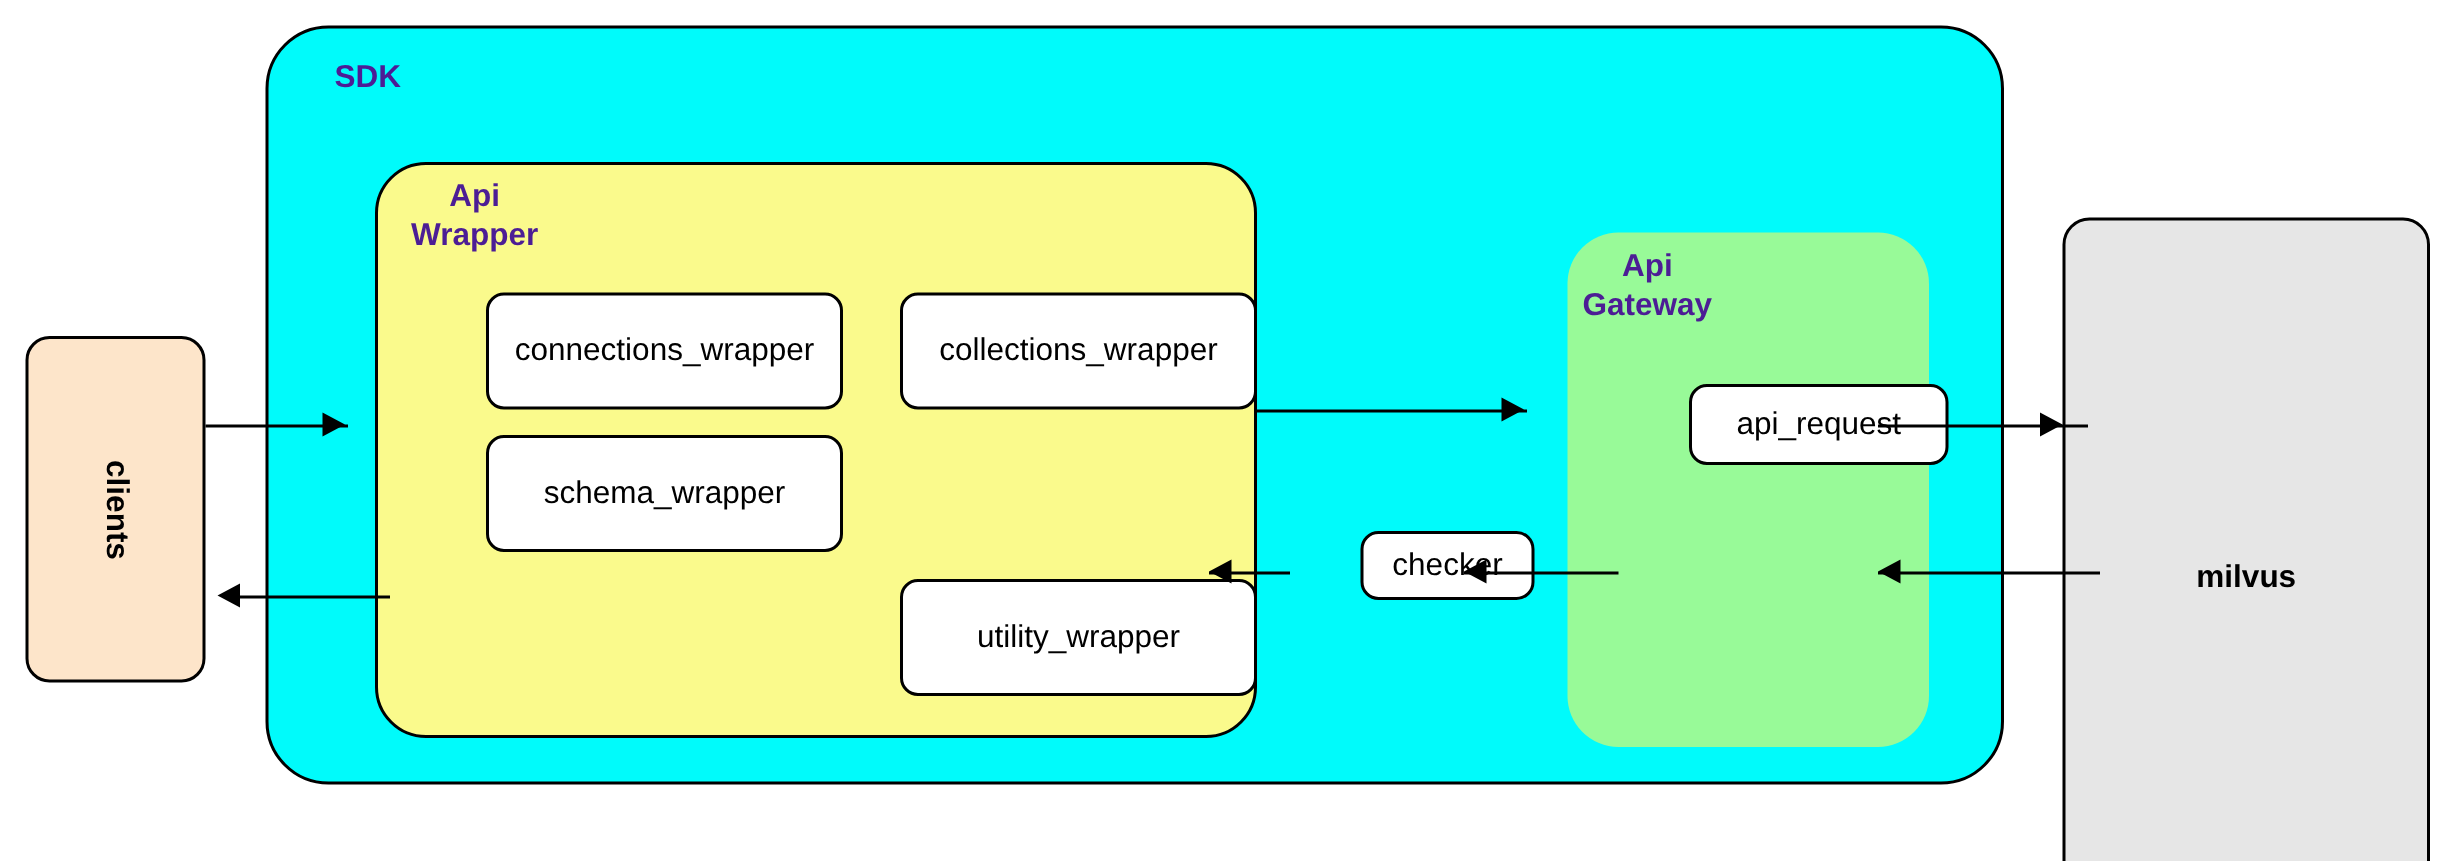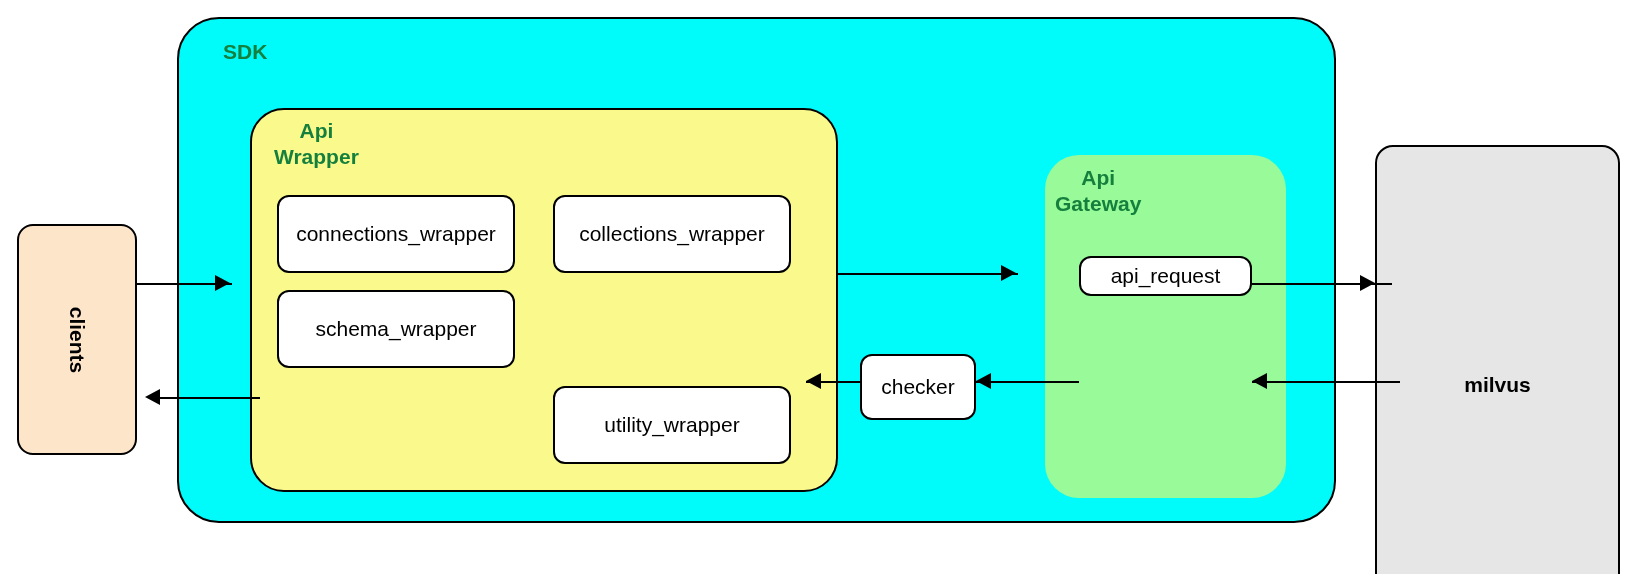--- a/index.html
+++ b/index.html
@@ -57,34 +57,35 @@
     align-items: flex-start;
     justify-content: flex-start;
   }
 
   
   .container-title {
     position: absolute;
     font-weight: bold;
     font-size: 21px;
     line-height: 26px;
-    color: #15803d;
+    color: #4c1d95;
     white-space: pre-line;
     text-align: center;
   }
   .title-sdk   { left: 44px;  top: 20px;  }
   .title-wrap  { left: 22px;  top: 8px;   }
   .title-gate  { left: 10px;  top: 10px;  }
 
   
   .leaf {
     background: #ffffff;
     border-radius: 12px;
     font-size: 21px;
     font-weight: normal;
+    margin-left: 47px;
   }
 
   .clients-box {
     left: 17px; top: 224px;
     width: 120px; height: 231px;
     background: #fde5ca;
     border-radius: 16px;
   }
   .clients-label {
     font-weight: bold;
@@ -97,33 +98,33 @@
     left: 1375px; top: 145px;
     width: 245px; height: 480px;
     background: #e6e6e6;
     border-radius: 18px;
     font-weight: bold;
     font-size: 21px;
   }
 
   .checker-box {
     left: 860px; top: 354px;
-    width: 116px; height: 66px;
+    width: 116px; height: 46px;
   }
 
   
   .w-box { width: 238px; height: 78px; }
   .w-c1 { left: 277px; }
   .w-c2 { left: 553px; }
   .w-r1 { top: 195px; }
   .w-r2 { top: 290px; }
   .w-r3 { top: 386px; }
 
   
-  .g-box { left: 1079px; width: 173px; height: 40px; }
+  .g-box { left: 1079px; width: 173px; height: 54px; }
   .g-r1 { top: 256px; }
   .g-r2 { top: 354px; }
 
   
   .arrow-line {
     position: absolute;
     height: 0;
     border-top: 2px solid #000000;
   }
   .arrow-head {

